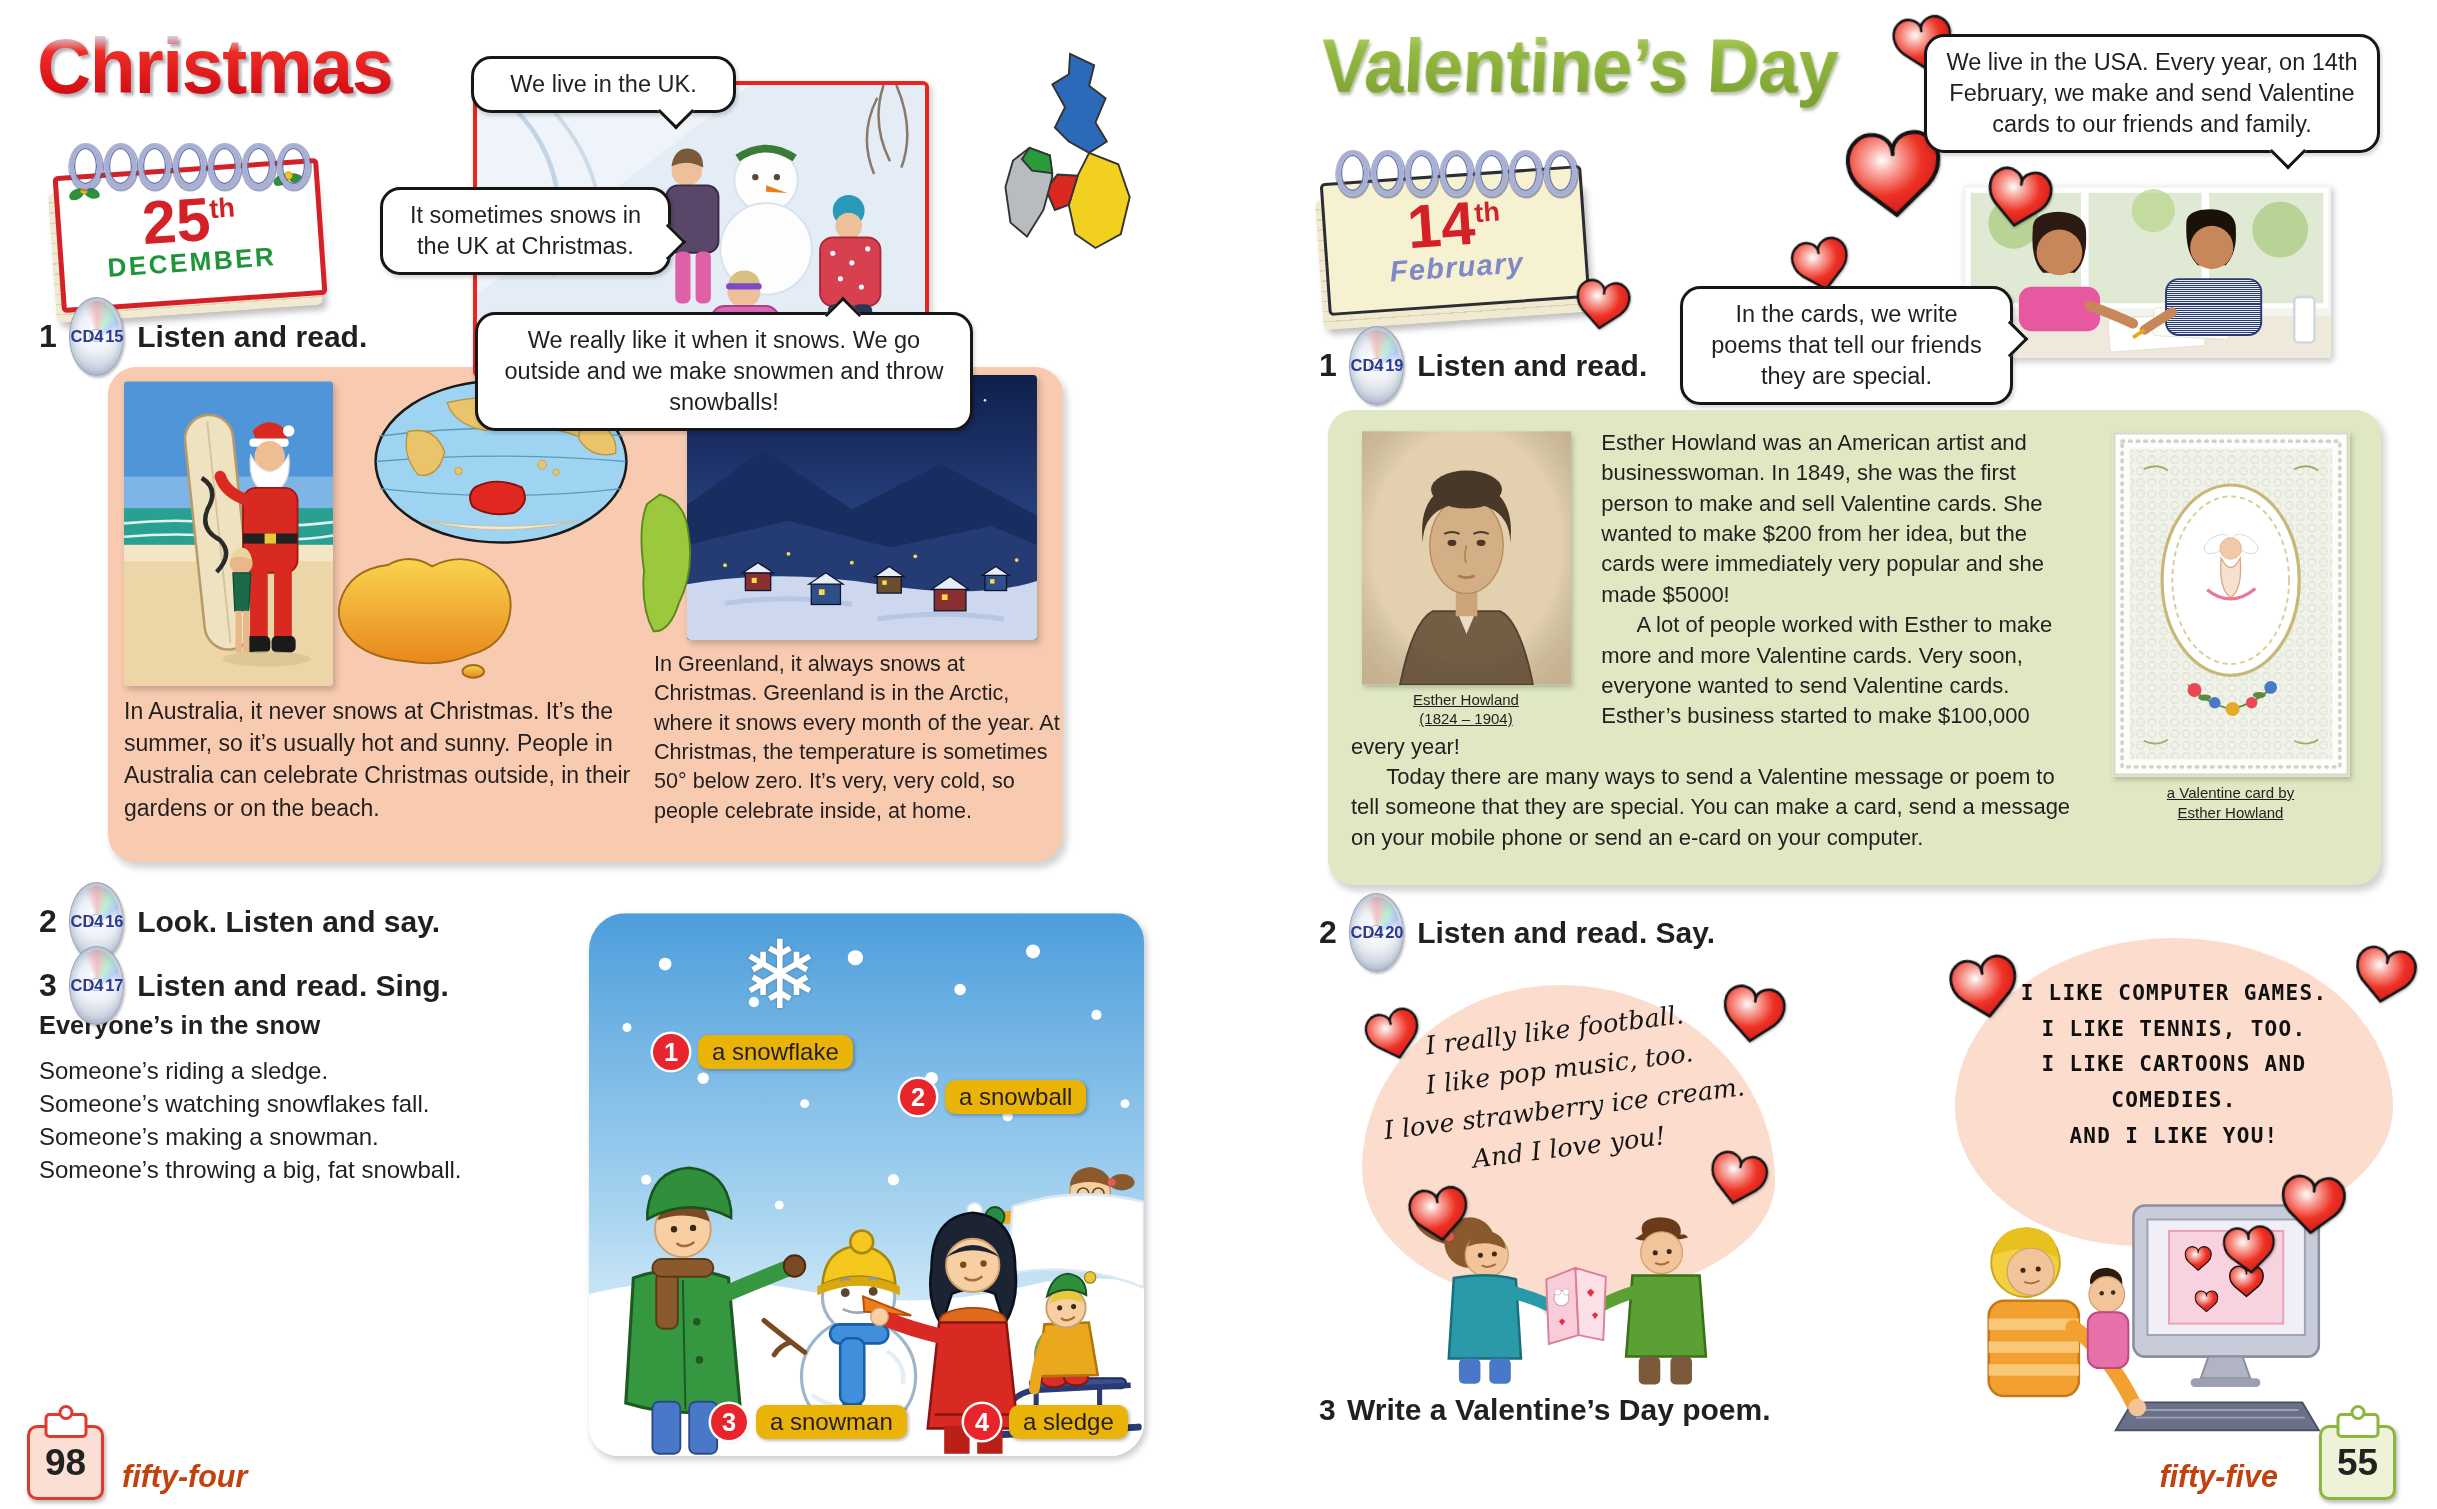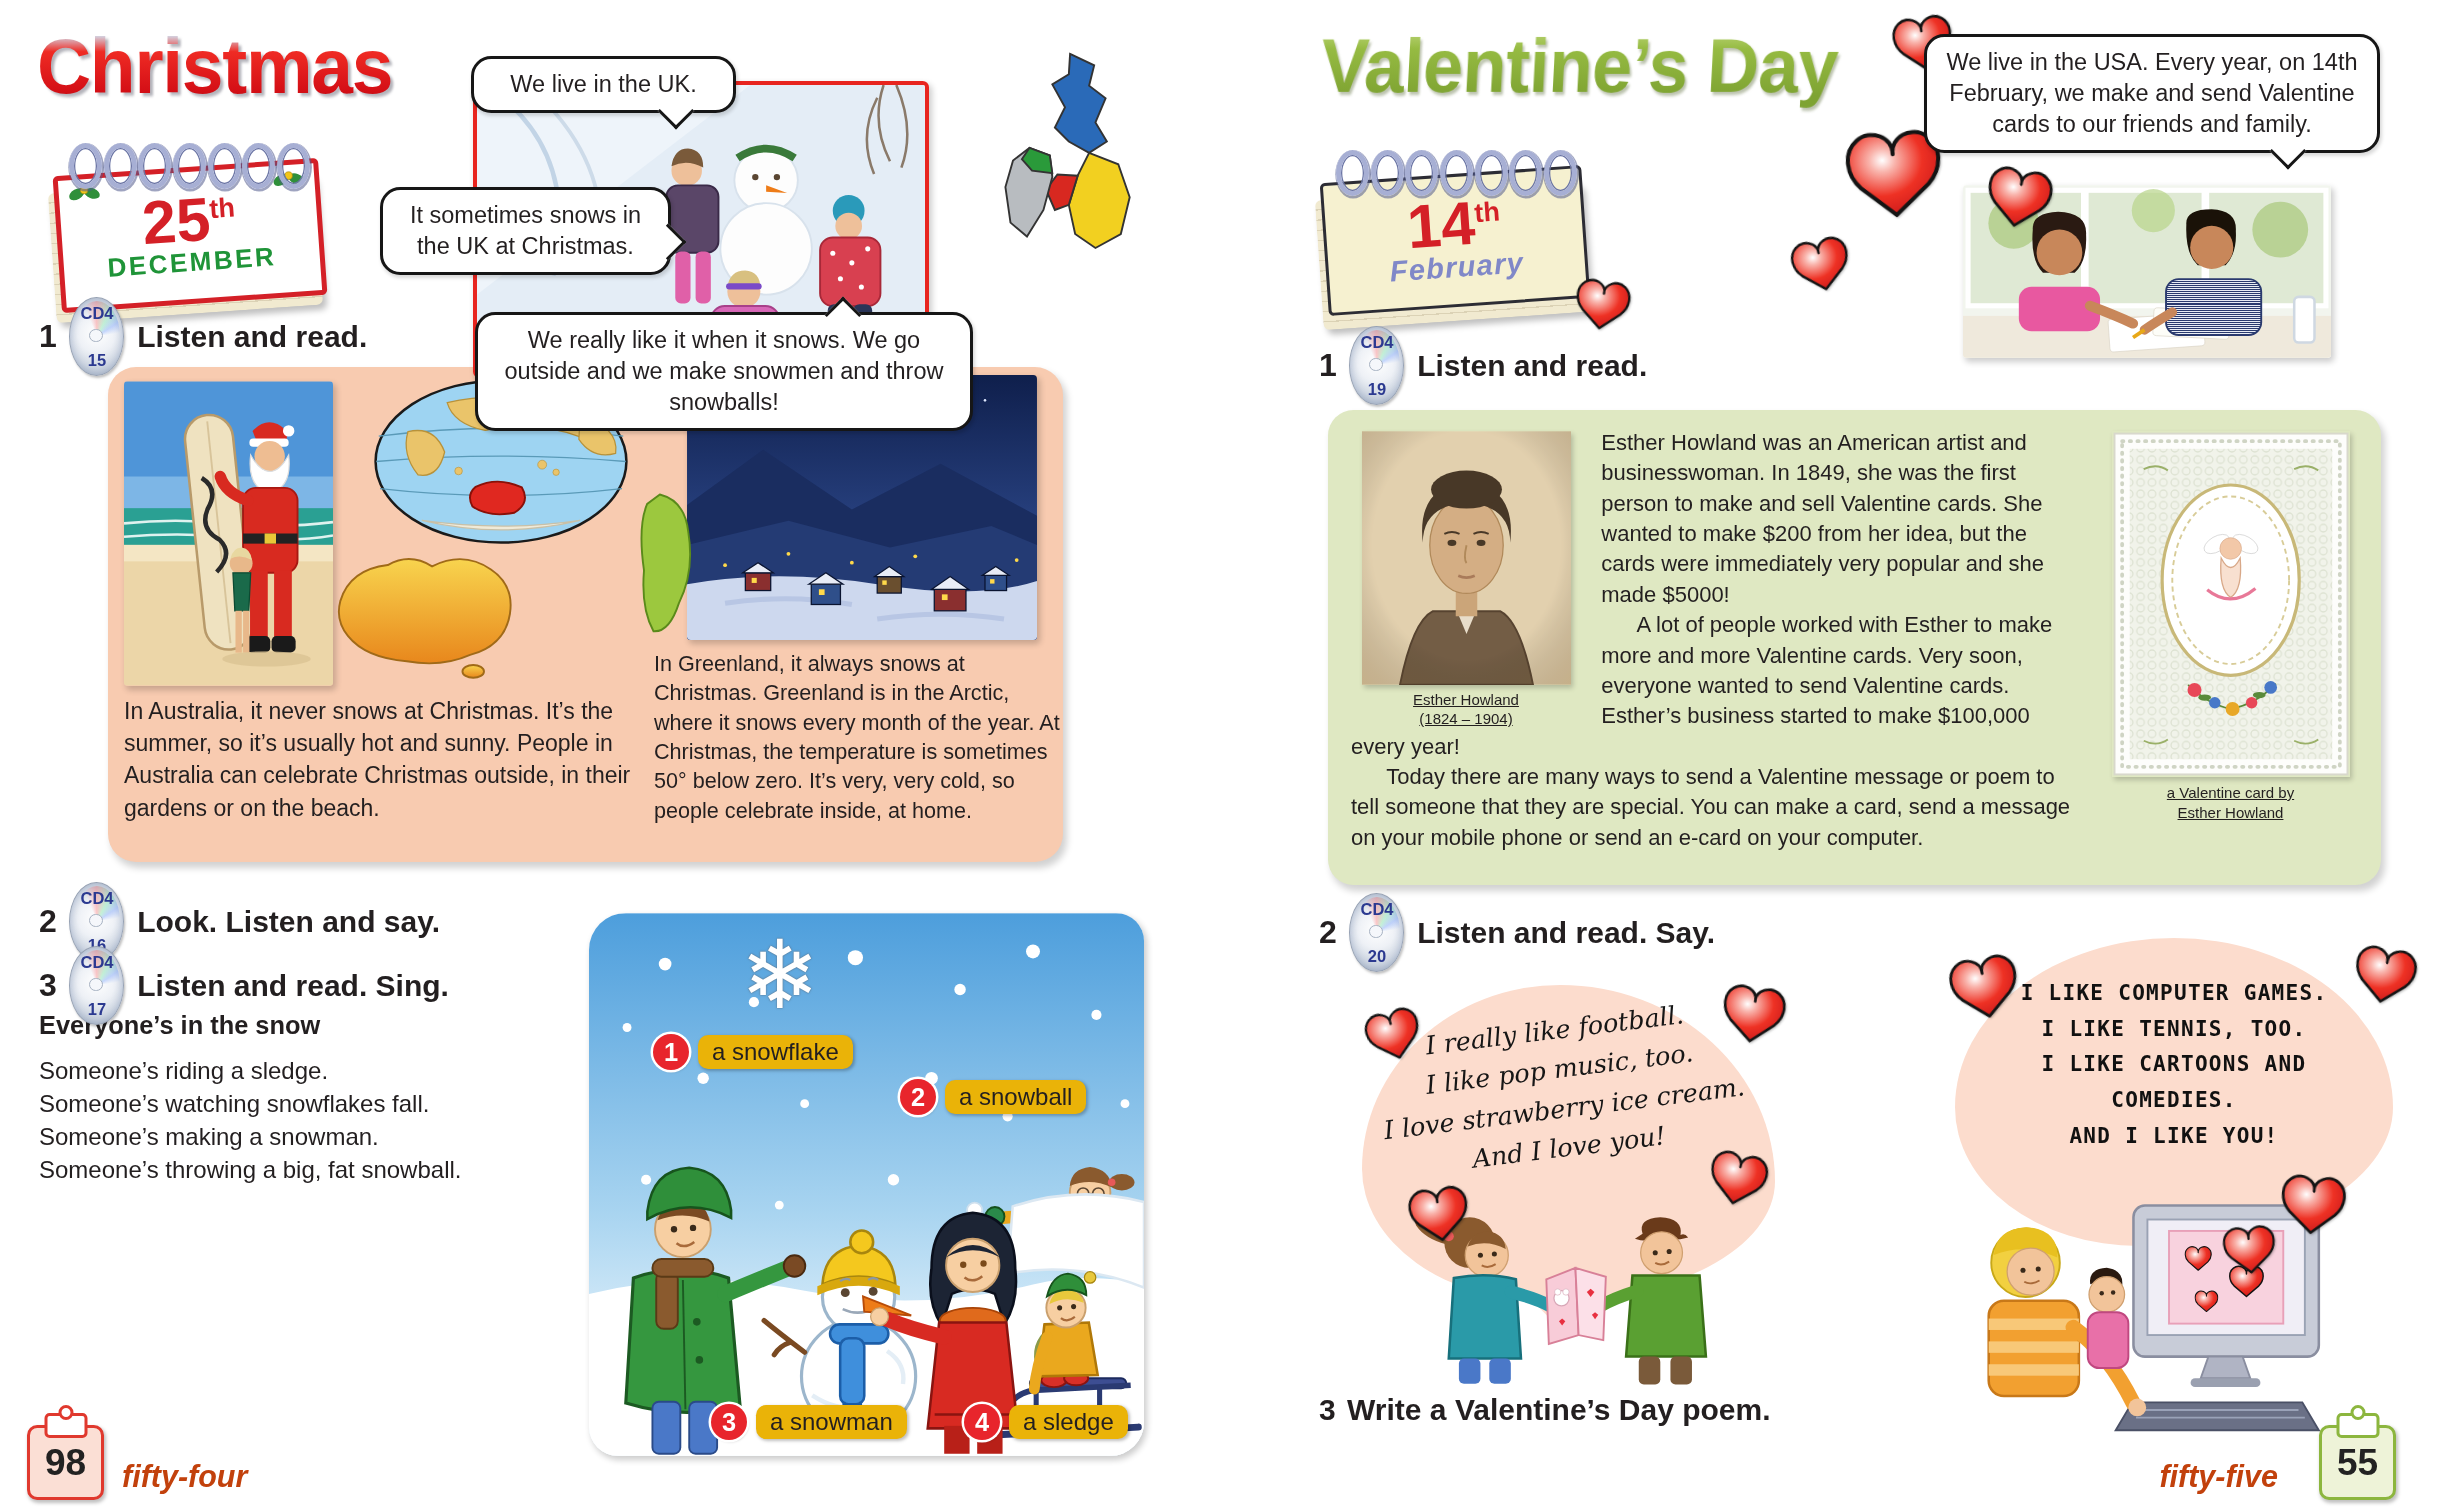--- a/index.html
+++ b/index.html
@@ -31,21 +31,21 @@
   .tail.down{border-right:3.2px solid #161616;border-bottom:3.2px solid #161616;transform:rotate(45deg);}
   .tail.right{border-right:3.2px solid #161616;border-top:3.2px solid #161616;transform:rotate(45deg);}
   .tail.up{border-left:3.2px solid #161616;border-top:3.2px solid #161616;transform:rotate(45deg);}
 
   
   .act{position:absolute;display:flex;align-items:center;gap:12.7px;z-index:5;}
   .act .n{font-size:32px;font-weight:bold;}
   .act .lbl{font-size:30px;font-weight:bold;}
   .cd{position:relative;width:53px;height:66px;border-radius:50%;
     background:radial-gradient(circle at 50% 46%,#ffffff 0%,#eef1f6 38%,#cfd7e2 68%,#aab6c6 100%);
-    border:1.3px solid #97a2b4;display:flex;flex-direction:column;align-items:center;justify-content:space-between;
+    border:1.3px solid #97a2b4;display:flex;flex-direction:row;align-items:center;justify-content:space-between;
     padding:5.7px 0;box-shadow:inset 0 0 9px rgba(110,130,170,.45),1.3px 1.9px 2.5px rgba(0,0,0,.25);flex:0 0 auto;}
   .cd::before{content:"";position:absolute;inset:3.2px;border-radius:50%;
     background:conic-gradient(from 200deg,transparent 0 38%,rgba(255,60,60,.28) 44%,rgba(60,220,120,.28) 52%,rgba(60,120,255,.28) 60%,transparent 67%);}
   .cd::after{content:"";position:absolute;top:50%;left:50%;width:11.4px;height:11.4px;margin:-7.6px 0 0 -7.6px;
     border-radius:50%;background:#f5f7fb;border:1.9px solid #a7b2c2;}
   .cd .t{font-size:16.5px;font-weight:bold;color:#2b3990;z-index:1;}
 
   
   .cal{position:absolute;width:286px;height:159px;z-index:4;}
   .cal-stack{position:absolute;left:6.3px;top:25.4px;width:267px;height:130px;border-radius:6.3px;
@@ -616,20 +616,24 @@
         <rect x="320" y="148" width="150" height="88" rx="20" fill="url(#bstr)" stroke="#2a3a6e" stroke-width="3"></rect>
         <path d="M330,200 Q300,218 286,228" stroke="#c8875a" stroke-width="15" fill="none" stroke-linecap="round"></path>
         <line x1="286" y1="228" x2="268" y2="240" stroke="#e8a818" stroke-width="6"></line>
         <rect x="522" y="176" width="32" height="72" rx="7" fill="#ffffff" stroke="#cfd8e2" stroke-width="4"></rect>
       </svg>
     </div>
 
     <div class="bubble" style="left:705px;top:34px;width:414px">
       <span>We live in the USA. Every year, on 14th February, we make and send Valentine cards to our friends and family.</span>
       <div class="tail down" style="right:76px;bottom:-13.3px"></div>
+    </div>
+    <div class="bubble" style="left:461px;top:286px;width:291px">
+      <span>In the cards, we write poems that tell our friends they are special.</span>
+      <div class="tail right" style="right:-13.3px;top:37px"></div>
     </div>
 
     <div class="act" style="left:100px;top:326px">
       <span class="n">1</span>
       <span class="cd">
         <span class="t">CD4</span>
         <span class="t">19</span>
       </span>
       <span class="lbl">Listen and read.</span>
     </div>

